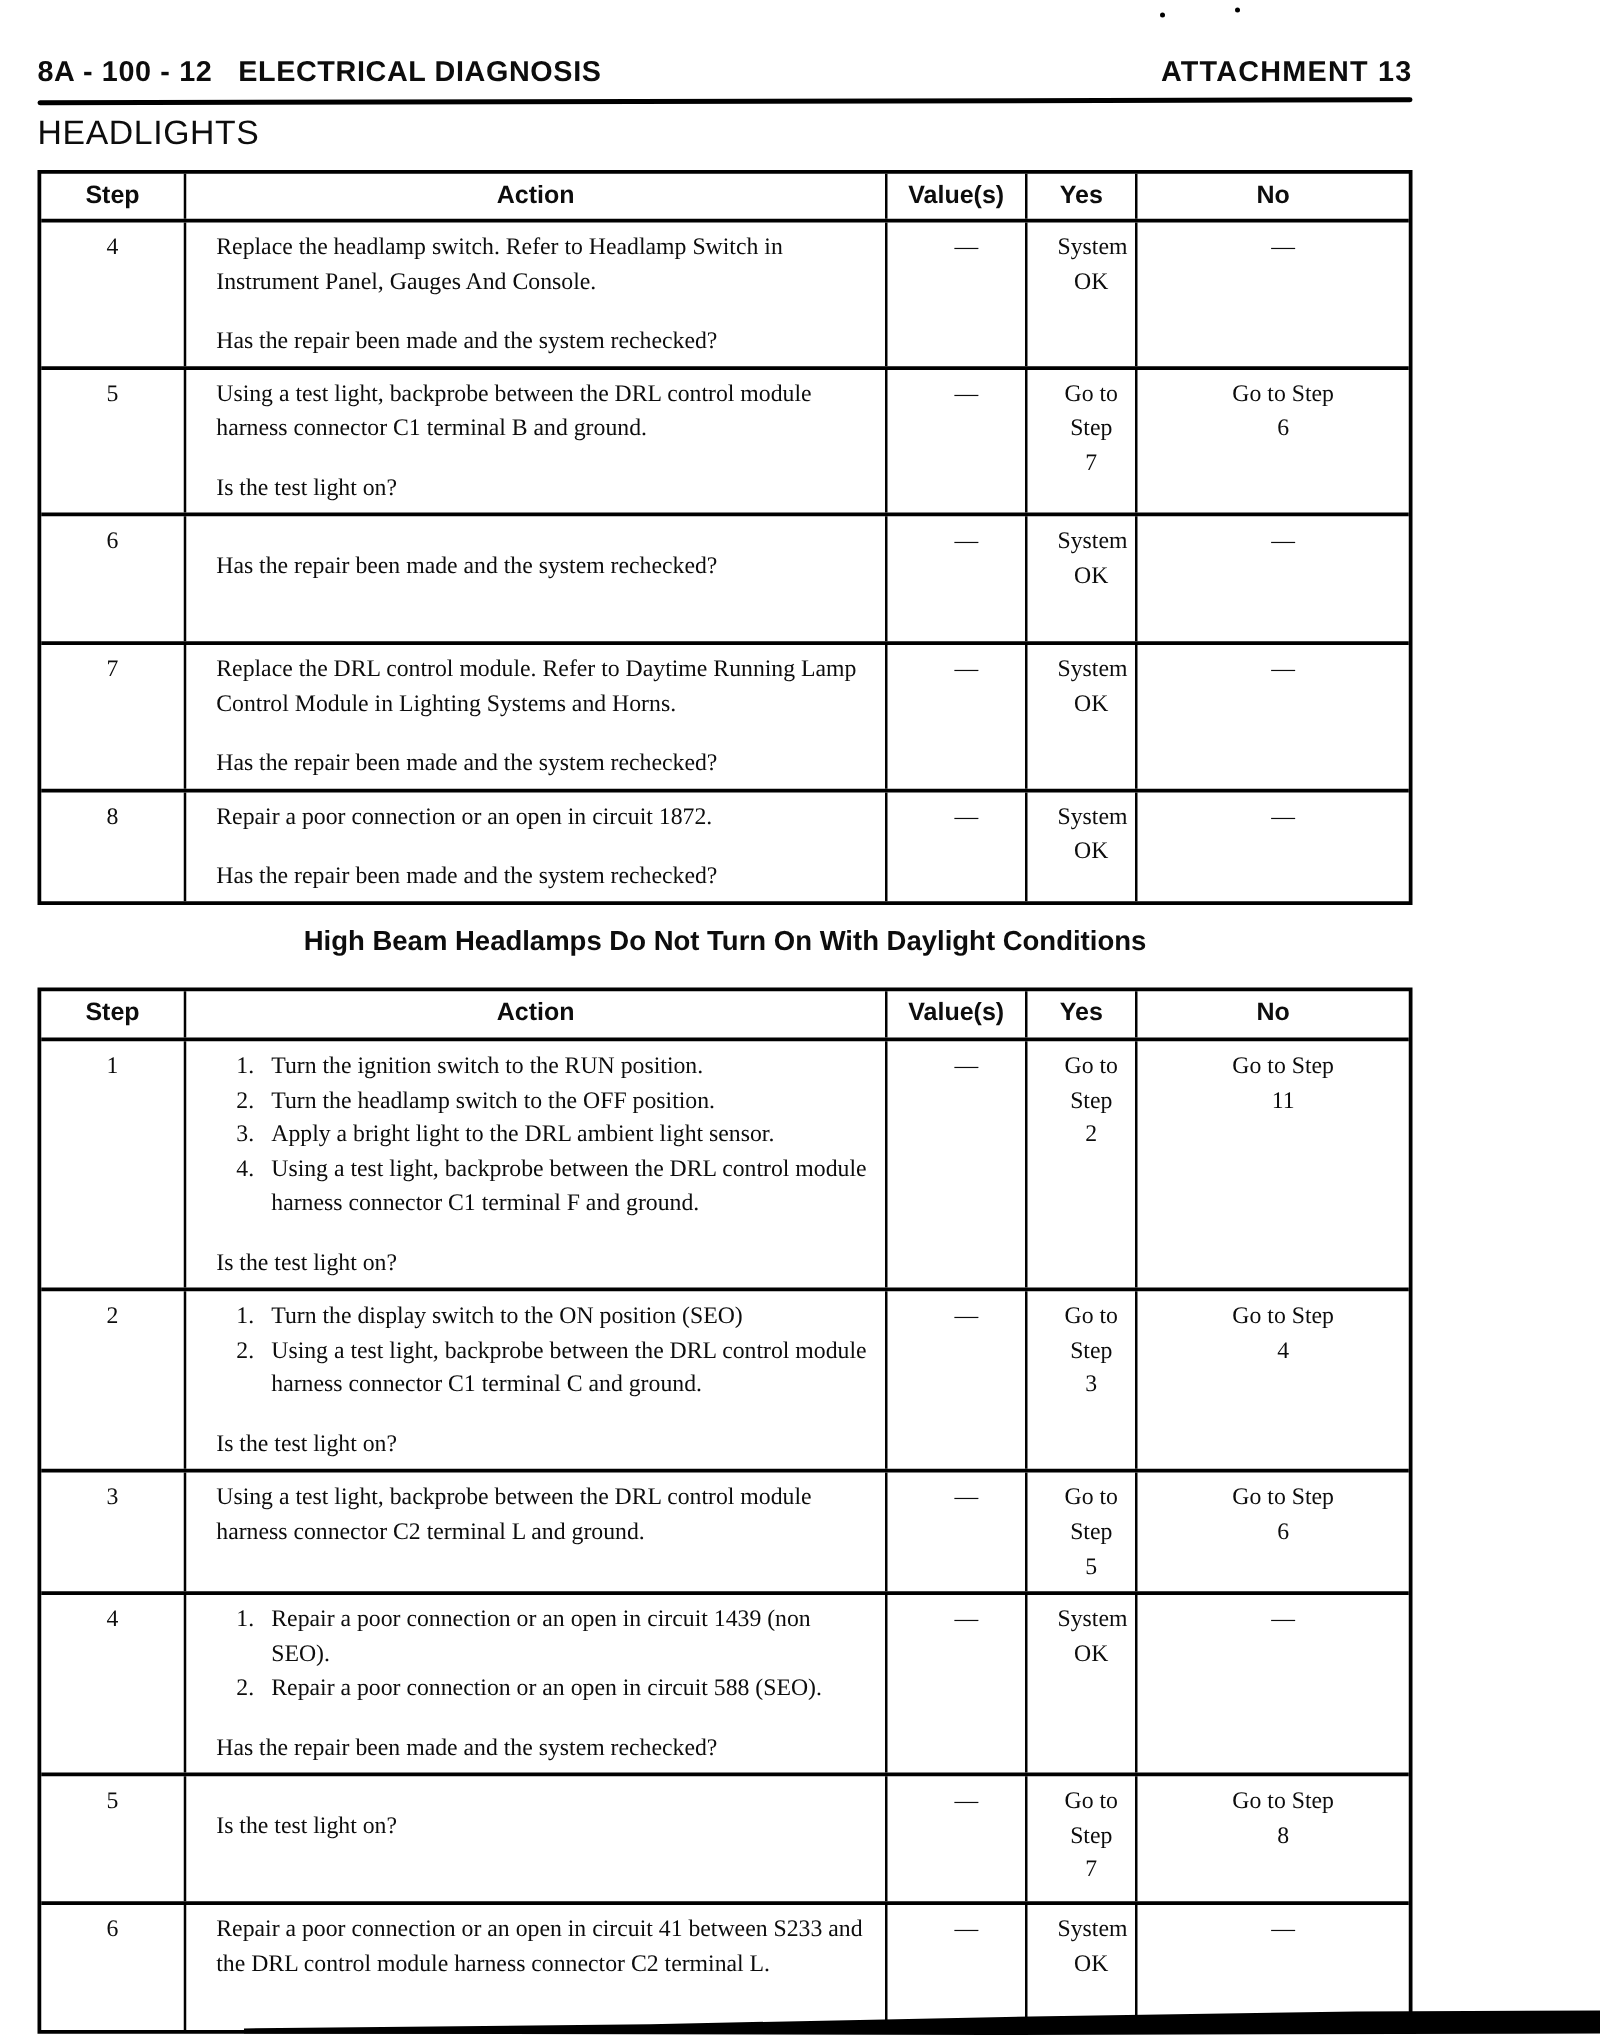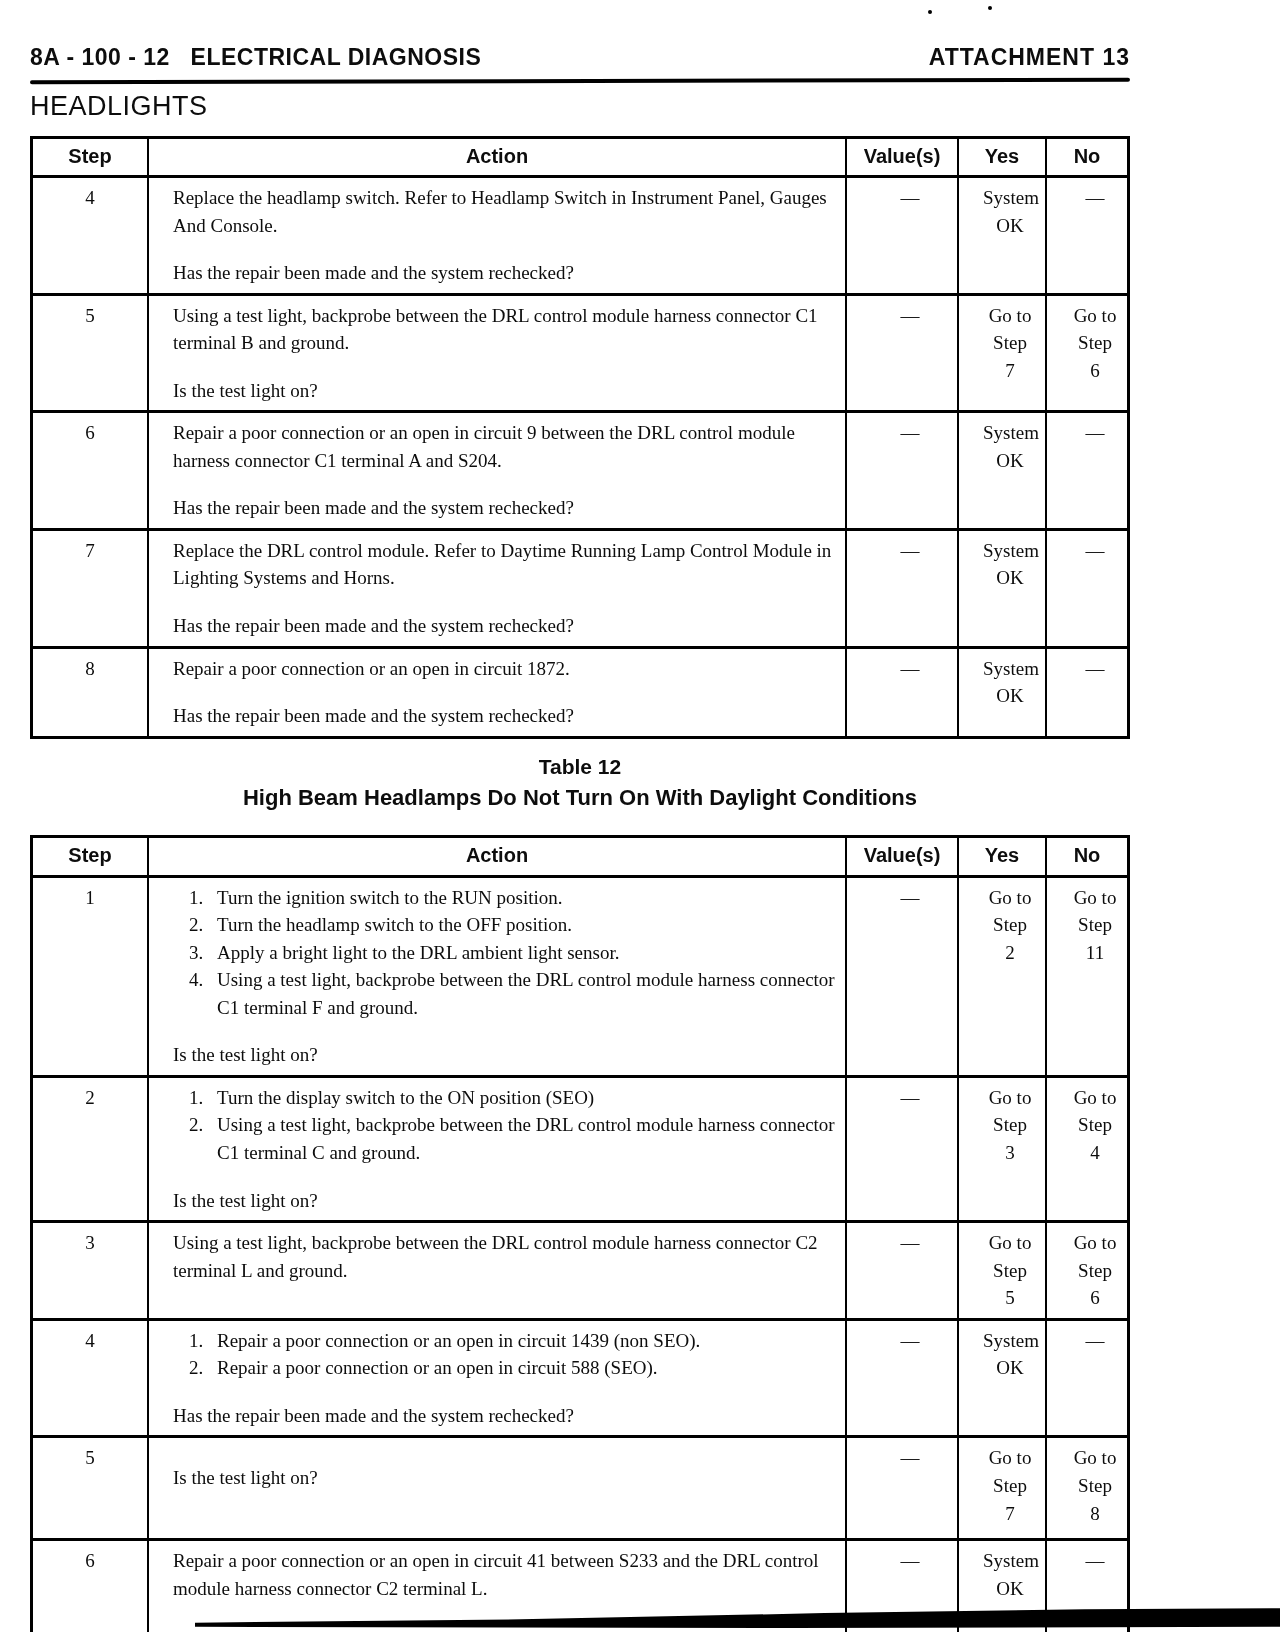--- a/index.html
+++ b/index.html
@@ -23,21 +23,21 @@
   .dtable{border:3px solid #000;width:1100px;box-sizing:border-box;
           background:#fff;}
   .tr{display:flex;align-items:stretch;}
   .tr + .tr{border-top:3px solid #000;}
   .cell{box-sizing:border-box;padding:6px 8px;font-size:19px;line-height:1.45;}
   .cell + .cell{border-left:2px solid #000;padding-left:24px;}
   .thead .cell{font-family:"Liberation Sans", sans-serif;font-weight:bold;
                font-size:20px;text-align:center;padding:5px 4px 6px 4px;
                line-height:1.2;}
   .c-step{width:114px;flex:none;text-align:center;}
-  .c-action{width:698px;flex:none;display:flex;flex-direction:column;
+  .c-action{width:561px;flex:none;display:flex;flex-direction:column;
             justify-content:space-between;}
   .c-val{width:112px;flex:none;text-align:center;white-space:pre-line;}
   .c-yes{width:88px;flex:none;text-align:center;white-space:pre-line;}
   .c-no{flex:1;text-align:center;white-space:pre-line;}
   .atext{margin:0;}
   .olist{margin-left:16px;}
   .oli{display:flex;}
   .oli .num{flex:0 0 28px;text-align:left;}
   .oli .itext{flex:1;}
   .question{margin-top:20px;}
@@ -101,23 +101,20 @@
         </div>
         <div class="cell c-val">—</div>
         <div class="cell c-yes">Go to Step
 7</div>
         <div class="cell c-no">Go to Step
 6</div>
       </div>
       <div class="tr" style="min-height: 100px;">
         <div class="cell c-step">6</div>
         <div class="cell c-action">
-          <div class="action-top">
-            <div class="atext">Repair a poor connection or an open in circuit 9 between the DRL control module harness connector C1 terminal A and S204.</div>
-          </div>
           <div class="question">Has the repair been made and the system rechecked?</div>
         </div>
         <div class="cell c-val">—</div>
         <div class="cell c-yes">System
 OK</div>
         <div class="cell c-no">—</div>
       </div>
       <div class="tr" style="min-height: 100px;">
         <div class="cell c-step">7</div>
         <div class="cell c-action">
@@ -140,21 +137,20 @@
           <div class="question">Has the repair been made and the system rechecked?</div>
         </div>
         <div class="cell c-val">—</div>
         <div class="cell c-yes">System
 OK</div>
         <div class="cell c-no">—</div>
       </div>
     </div>
 
   <div class="caption">
-    <div class="l1">Table 12</div>
     <div class="l2">High Beam Headlamps Do Not Turn On With Daylight Conditions</div>
   </div>
 
   <div class="dtable" id="table2">
       <div class="tr thead" style="min-height: 37px;">
         <div class="cell c-step">Step</div>
         <div class="cell c-action">Action</div>
         <div class="cell c-val">Value(s)</div>
         <div class="cell c-yes">Yes</div>
         <div class="cell c-no">No</div>

